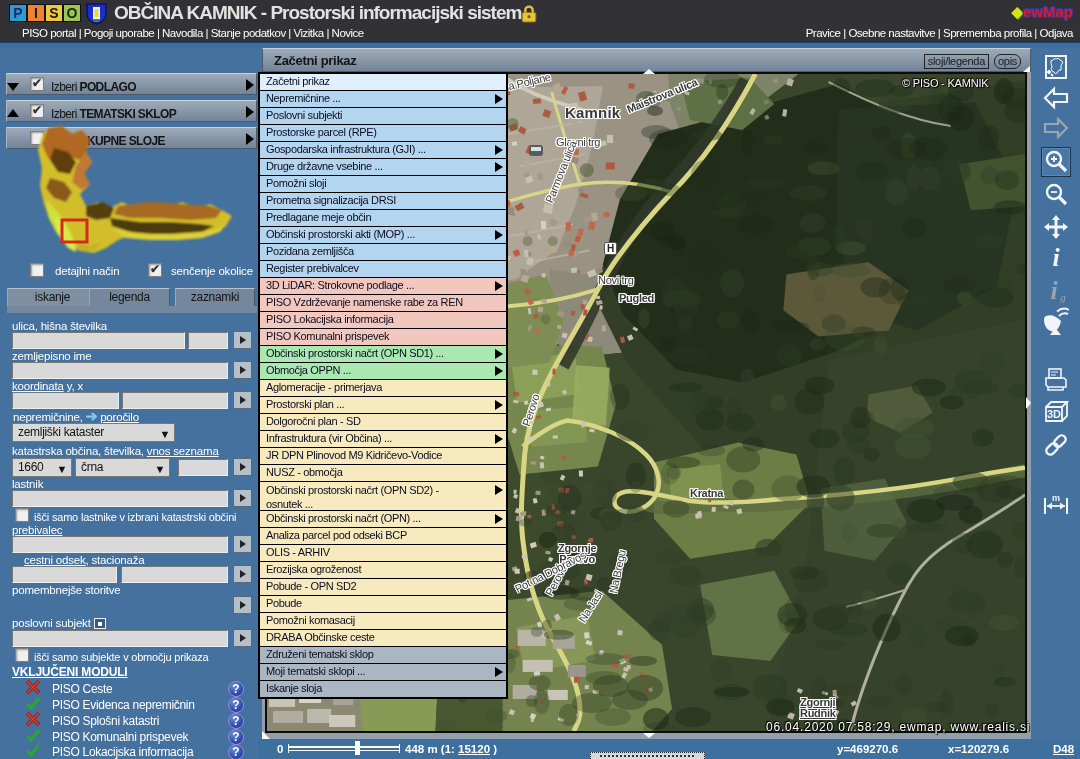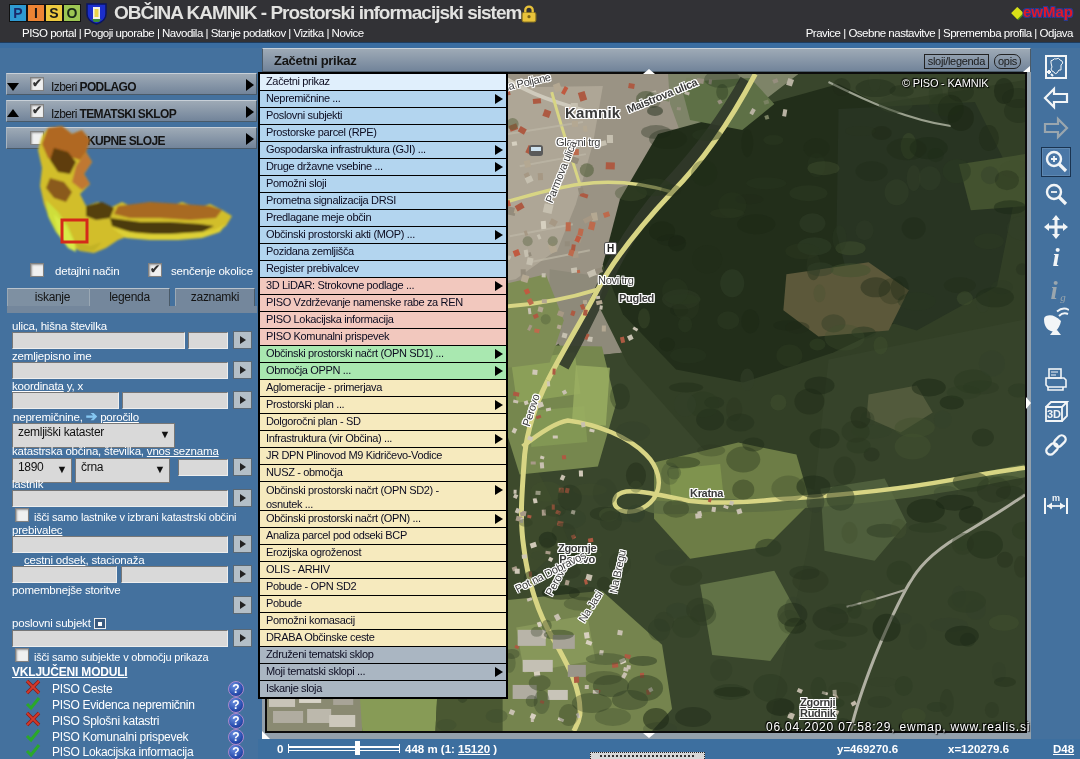--- a/index.html
+++ b/index.html
@@ -17,21 +17,21 @@
 .shead .arr { position:absolute; right:2px; top:5px; width:0; height:0; border-left:8px solid #000; border-top:6px solid transparent; border-bottom:6px solid transparent; }
 .exparr { position:absolute; width:0; height:0; }
 .cb { width:14px; height:14px; background:#f0f0f0; border:1px solid #808080; display:inline-block; position:relative; box-shadow:inset 1px 1px 2px #999; }
 .cb.ck:before { content:"\2714"; position:absolute; left:1px; top:-2px; font:bold 12px "Liberation Sans",sans-serif; color:#333; }
 .tab { position:absolute; top:288px; height:19px; background:#74879c; border:1px solid #4a5a68; border-top-color:#b9c3cc; border-left-color:#9aa8b4; color:#141414; font:12px/17px "Liberation Sans",sans-serif; text-align:center; letter-spacing:-0.3px; }
 #tabband { left:7px; top:306px; width:250px; height:7px; background:#74879c; }
 .flabel { position:absolute; color:#fff; font:11.5px/14px "Liberation Sans",sans-serif; letter-spacing:-0.2px; white-space:nowrap; }
 .inp { position:absolute; background:#d9d9d9; border:1px solid #777; border-bottom-color:#eee; border-right-color:#eee; height:17px; }
 .gobtn { position:absolute; width:19px; height:18px; background:#b4bfc7; border:1px solid #5a6874; }
 .gobtn:before { content:""; position:absolute; left:6px; top:4px; border-left:6px solid #222; border-top:4px solid transparent; border-bottom:4px solid transparent; }
-.sel { position:absolute; background:#d9d9d9; border:1px solid #777; height:25px; color:#111; font:12px/17px "Liberation Sans",sans-serif; padding-left:5px; letter-spacing:-0.3px; }
+.sel { position:absolute; background:#d9d9d9; border:1px solid #777; height:19px; color:#111; font:12px/17px "Liberation Sans",sans-serif; padding-left:5px; letter-spacing:-0.3px; }
 .sel:after { content:"\25BC"; position:absolute; right:4px; top:2px; font-size:11px; color:#111; }
 .ul { text-decoration:underline; }
 .modrow { position:absolute; color:#fff; font:12px/14px "Liberation Sans",sans-serif; letter-spacing:-0.3px; }
 .qm { position:absolute; width:16px; height:16px; border-radius:50%; background:radial-gradient(circle at 5px 4px, #6a8fe0, #2a4fb0 60%, #1a3080); border:1px solid #a8c; color:#fff; font:bold 12px/15px "Liberation Sans",sans-serif; text-align:center; }
 #mapheader { left:262px; top:48px; width:769px; height:24px; background:linear-gradient(#9eaab6,#72849a); border:1px solid #4a5a68; border-top-color:#c8d0d8; }
 #mapheader .t { position:absolute; left:11px; top:4px; font:bold 13px "Liberation Sans",sans-serif; color:#141414; letter-spacing:-0.3px; }
 .hbtn { position:absolute; top:5px; height:15px; border:1px solid #222; color:#191919; font:11px/13px "Liberation Sans",sans-serif; padding:0 3px; letter-spacing:-0.3px; }
 #mapframe { left:262px; top:69px; width:769px; height:670px; background:#93a0ab; }
 #mapborder { left:265px; top:72px; width:762px; height:661px; border:2px solid #0c0c0c; background:#3d4f30; }
 #mapsvg { left:267px; top:74px; width:758px; height:657px; }
@@ -135,21 +135,21 @@
 <div class="flabel" style="left:12px;top:349px;">zemljepisno ime</div>
 <div class="inp" style="left:12px;top:362px;width:216px;"></div>
 <div class="gobtn" style="left:233px;top:361px;"></div>
 <div class="flabel" style="left:12px;top:379px;"><span class="ul">koordinata</span> y, x</div>
 <div class="inp" style="left:12px;top:392px;width:107px;"></div>
 <div class="inp" style="left:122px;top:392px;width:106px;"></div>
 <div class="gobtn" style="left:233px;top:391px;"></div>
 <div class="flabel" style="left:13px;top:409px;">nepremičnine, <span style="color:#85c7f2;font-size:14px;font-weight:bold;">➔</span> <span class="ul">poročilo</span></div>
 <div class="sel" style="left:12px;top:423px;width:163px;">zemljiški kataster</div>
 <div class="flabel" style="left:12px;top:444px;">katastrska občina, številka, <span class="ul">vnos seznama</span></div>
-<div class="sel" style="left:12px;top:458px;width:60px;">1890</div>
+<div class="sel" style="left:12px;top:458px;width:60px;">1660</div>
 <div class="sel" style="left:75px;top:458px;width:95px;">črna</div>
 <div class="inp" style="left:178px;top:459px;width:50px;"></div>
 <div class="gobtn" style="left:233px;top:458px;"></div>
 <div class="flabel" style="left:12px;top:477px;">lastnik</div>
 <div class="inp" style="left:12px;top:490px;width:216px;"></div>
 <div class="gobtn" style="left:233px;top:489px;"></div>
 <span class="abs cb" style="left:15px;top:508px;"></span>
 <div class="flabel" style="left:34px;top:510px;font-size:11px;">išči samo lastnike v izbrani katastrski občini</div>
 <div class="flabel" style="left:12px;top:523px;"><span class="ul">prebivalec</span></div>
 <div class="inp" style="left:12px;top:536px;width:216px;"></div>
@@ -881,22 +881,22 @@
     <div class="mi g">Območja OPPN ...<span class="sub"></span></div>
     <div class="mi y">Aglomeracije - primerjava</div>
     <div class="mi y">Prostorski plan ...<span class="sub"></span></div>
     <div class="mi y">Dolgoročni plan - SD</div>
     <div class="mi y">Infrastruktura (vir Občina) ...<span class="sub"></span></div>
     <div class="mi y">JR DPN Plinovod M9 Kidričevo-Vodice</div>
     <div class="mi y">NUSZ - območja</div>
     <div class="mi y" style="height:29px;line-height:14px;padding-top:1px;">Občinski prostorski načrt (OPN SD2) -<br>osnutek ...<span class="sub"></span></div>
     <div class="mi y">Občinski prostorski načrt (OPN) ...<span class="sub"></span></div>
     <div class="mi y">Analiza parcel pod odseki BCP</div>
+    <div class="mi y">OLIS - ARHIV</div>
     <div class="mi y">Erozijska ogroženost</div>
-    <div class="mi y">OLIS - ARHIV</div>
     <div class="mi y">Pobude - OPN SD2</div>
     <div class="mi y">Pobude</div>
     <div class="mi y">Pomožni komasacij</div>
     <div class="mi y">DRABA Občinske ceste</div>
     <div class="mi gr">Združeni tematski sklop</div>
     <div class="mi gr">Moji tematski sklopi ...<span class="sub"></span></div>
     <div class="mi gr">Iskanje sloja</div>
 </div>
 
 <svg class="abs" style="left:1043px;top:54px;" width="26" height="26" viewBox="0 0 26 26">

